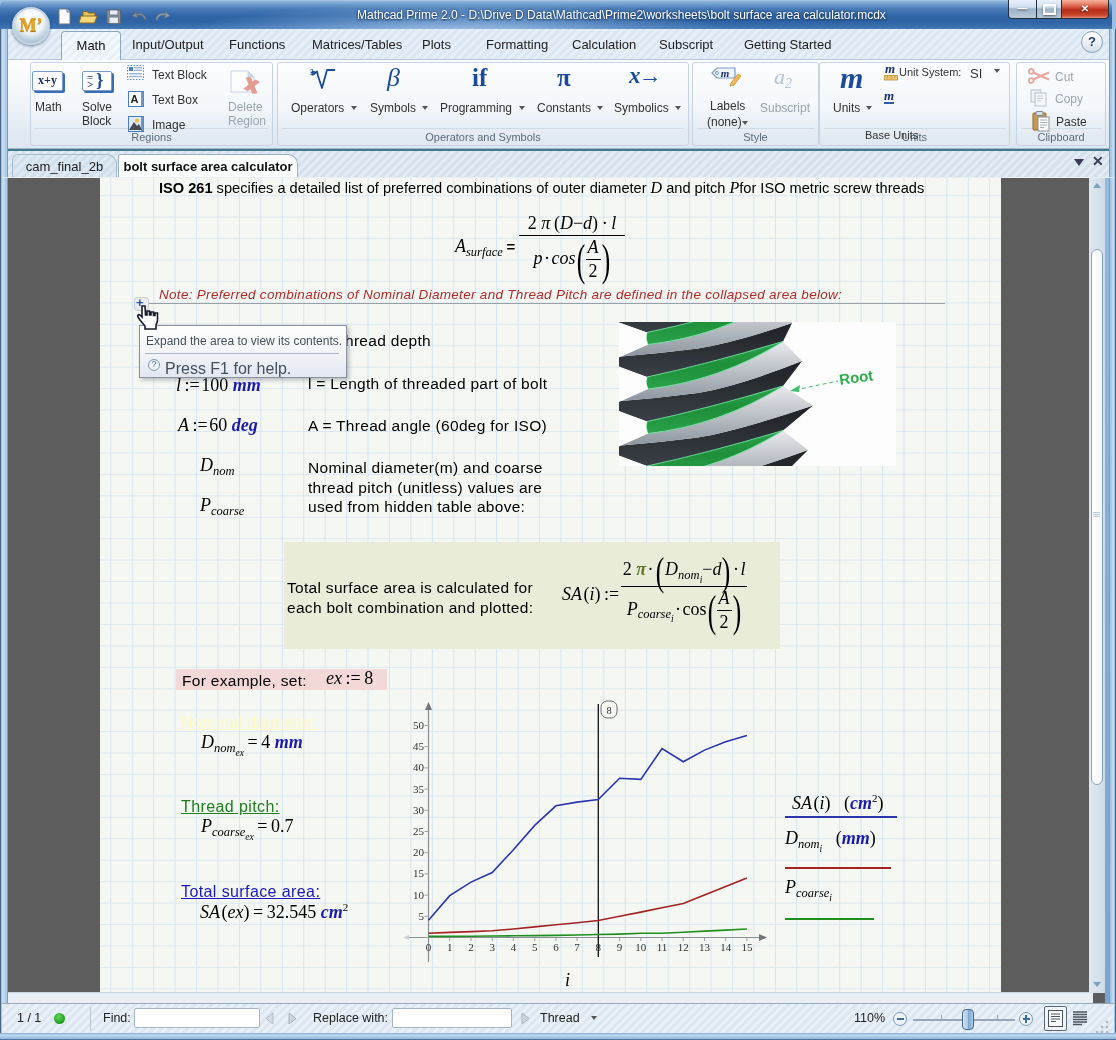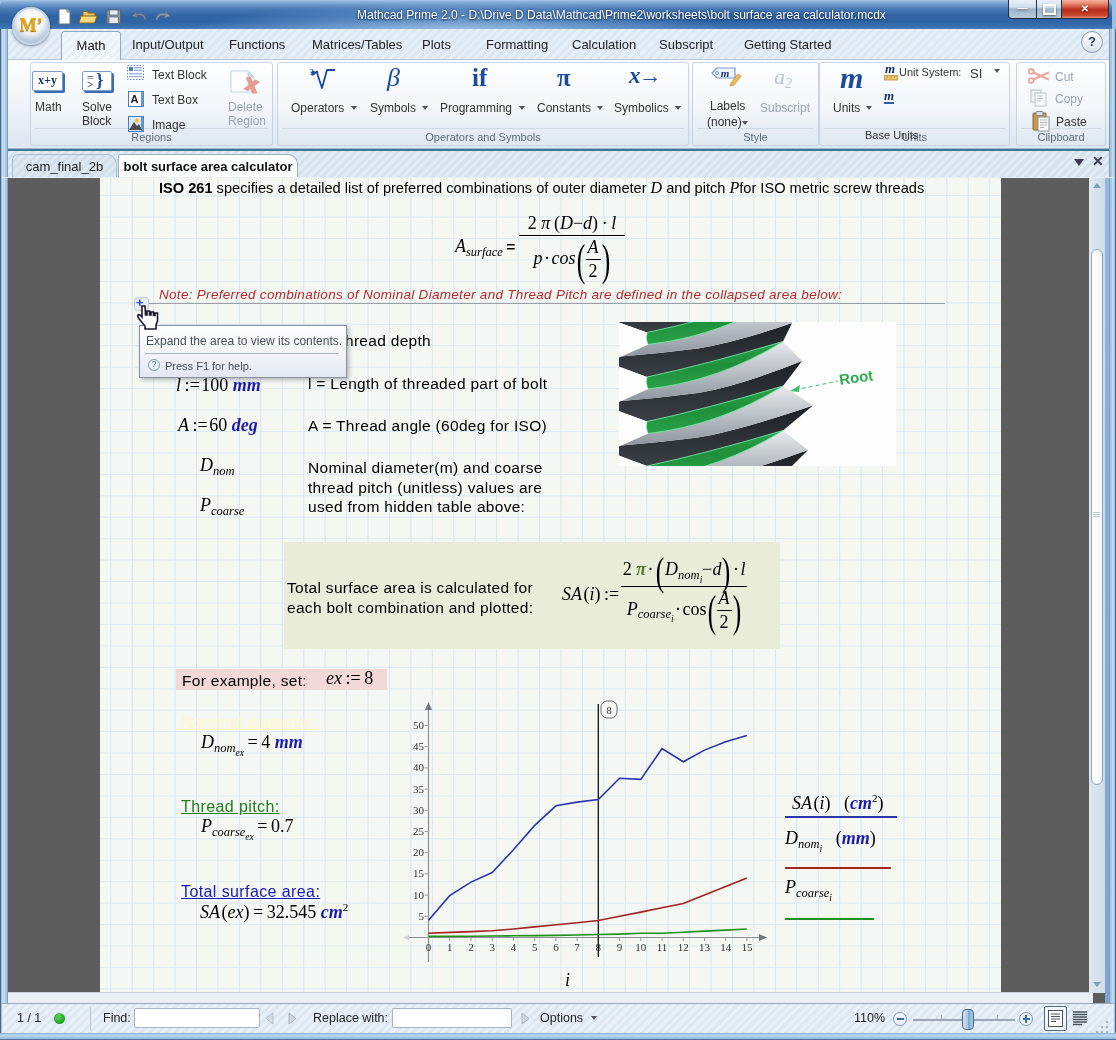--- a/index.html
+++ b/index.html
@@ -309,21 +309,21 @@
  <div class="math" style="left:170px;top:238px;"><i>A</i> := 60 <span class="unit">deg</span></div>
  <div class="t" style="left:300px;top:239px;">A = Thread angle (60deg for ISO)</div>
  <div class="math" style="left:192px;top:278px;"><i>D</i><span class="sub">nom</span></div>
  <div class="math" style="left:192px;top:318px;"><i>P</i><span class="sub">coarse</span></div>
  <div class="t" style="left:300px;top:281px;">Nominal diameter(m) and coarse<br>thread pitch (unitless) values are<br>used from hidden table above:</div>
 
  <div class="abs" style="left:131px;top:148px;width:206px;height:51px;background:linear-gradient(180deg,#fefefe 0%,#f2f4f8 55%,#e2e7f0 100%);border:1px solid #8a929e;box-shadow:2px 2px 4px rgba(60,70,90,.35);z-index:20;">
   <div class="abs" style="left:6px;top:8px;font-size:12px;color:#44505e;">Expand the area to view its contents.</div>
   <div class="abs" style="left:5px;top:27px;width:194px;height:1px;background:#aab4c2;"></div>
   <div class="abs" style="left:8px;top:33px;width:12px;height:12px;border-radius:50%;border:1.5px solid #7a99b8;box-sizing:border-box;color:#4a7aa8;font-size:9px;text-align:center;line-height:9px;background:#eef3f8;">?</div>
-  <div class="abs" style="left:25px;top:34px;font-size:11px;color:#44505e;">Press F1 for help.</div>
+  <div class="abs" style="left:25px;top:34px;font-size:16px;color:#44505e;">Press F1 for help.</div>
  </div>
 
  <svg class="abs" style="left:128px;top:128px;z-index:30;" width="25" height="27" viewBox="0 0 25 27">
   <path d="M6,1 L9,1 L9.5,10 L11,10 L11,6 L13.5,6 L13.5,10 L15,10 L15,7 L17.5,7 L17.5,10.5 L19,10.5 L19,8 L21.5,8 L21.5,16 L20,20 L20,24 L9,24 L9,21 L4,15 L2,12 C1,10.5 2.5,9 4,10 L6,12 Z" fill="#fff" stroke="#1a1a30" stroke-width="1.6"></path>
  </svg>
 
  <svg class="abs" style="left:611px;top:145px;" width="277" height="144" viewBox="0 0 277 144">
   <rect width="277" height="144" fill="#fdfdfd"></rect>
   <defs>
    <linearGradient id="silver" x1="0" y1="0" x2="0" y2="1">
@@ -476,21 +476,21 @@
  <div class="sbinput" style="left:132px;width:126px;"></div>
  <svg class="abs" style="left:263px;top:8px;" width="40" height="13" viewBox="0 0 40 13">
   <path d="M8,1 L8,12 L1,6.5 Z" fill="#d3dae2" stroke="#b4bec8"></path>
   <path d="M24,1 L24,12 L31,6.5 Z" fill="#cfd6de" stroke="#a8b2bc"></path>
       </svg>
  <div class="abs" style="left:311px;top:7px;">Replace with:</div>
  <div class="sbinput" style="left:390px;width:120px;"></div>
  <svg class="abs" style="left:518px;top:8px;" width="14" height="13" viewBox="0 0 14 13">
   <path d="M2,1 L2,12 L9,6.5 Z" fill="#cfd6de" stroke="#a8b2bc"></path>
       </svg>
- <div class="abs" style="left:538px;top:7px;">Options</div>
+ <div class="abs" style="left:538px;top:7px;">Thread</div>
  <div class="darr abs" style="left:589px;top:12px;"></div>
  <div class="abs" style="left:852px;top:7px;">110%</div>
  <div class="abs" style="left:891px;top:8px;width:14px;height:14px;border-radius:50%;border:1.5px solid #7a99b8;box-sizing:border-box;background:#eef3f8;"></div>
  <div class="abs" style="left:894.5px;top:13.5px;width:7px;height:2px;background:#3a6ea8;"></div>
  <div class="abs" style="left:911px;top:15px;width:102px;height:1.5px;background:#9aa8b6;"></div>
  <div class="abs" style="left:939px;top:11px;width:1px;height:5px;background:#9aa8b6;"></div>
  <div class="abs" style="left:995px;top:11px;width:1px;height:5px;background:#9aa8b6;"></div>
  <div class="abs" style="left:960px;top:5px;width:12px;height:21px;border-radius:4px;border:1px solid #4a6a8a;box-sizing:border-box;background:linear-gradient(90deg,#cfe2f2 0%,#a9c9e6 45%,#7fa9d0 55%,#a9c9e6 100%);"></div>
  <div class="abs" style="left:1017px;top:8px;width:14px;height:14px;border-radius:50%;border:1.5px solid #7a99b8;box-sizing:border-box;background:#eef3f8;"></div>
  <div class="abs" style="left:1020.5px;top:13.5px;width:7px;height:2px;background:#3a6ea8;"></div>

